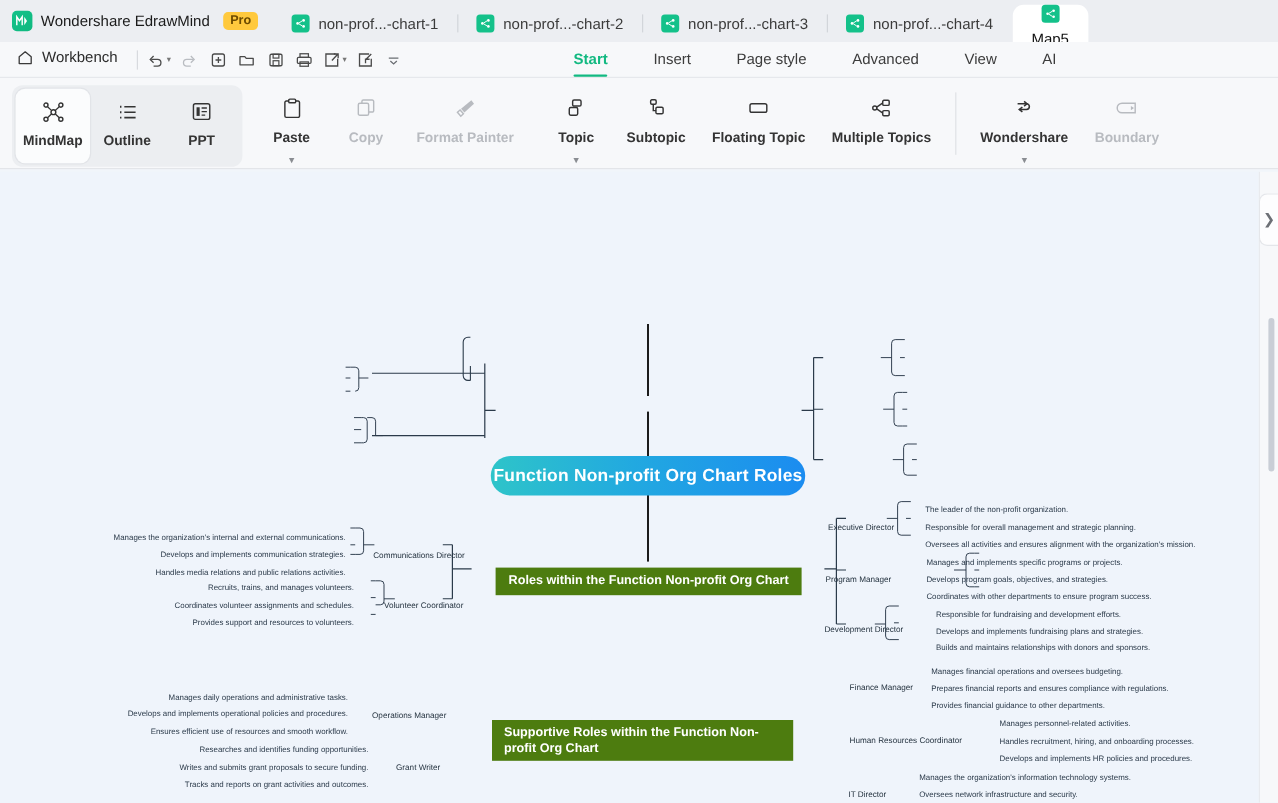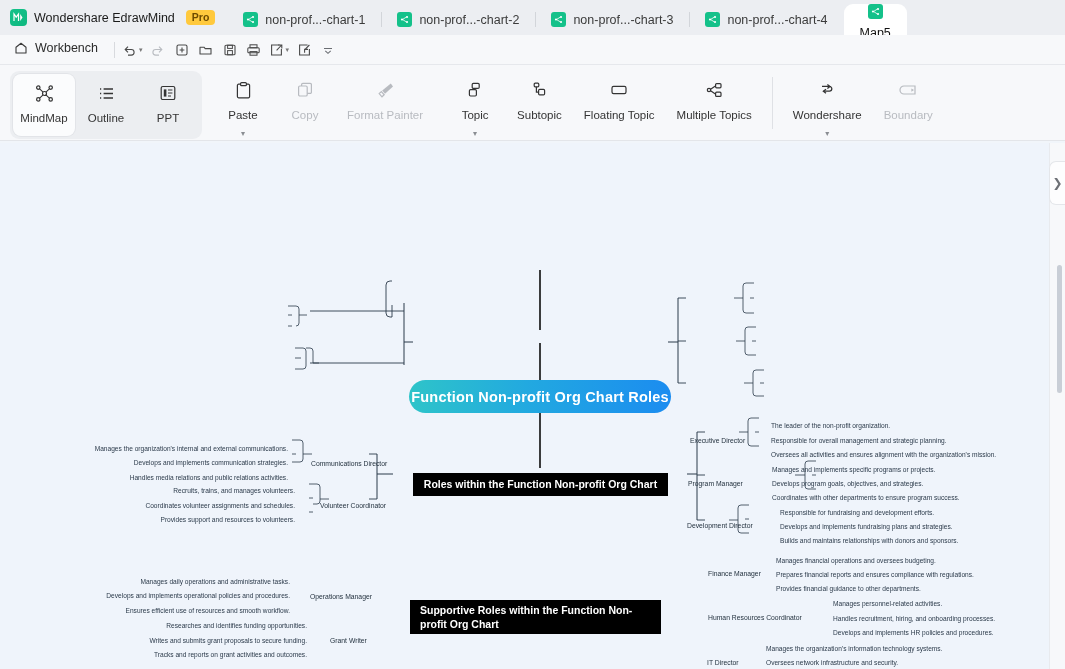--- a/index.html
+++ b/index.html
@@ -92,21 +92,21 @@
   .ribbon{
     height:76px;background:#f7f8fa;display:flex;align-items:flex-start;
     padding:6px 0 0 10px;border-bottom:1px solid #e3e5e9;position:relative;
   }
   .viewgroup{
     display:flex;background:#eceef1;border-radius:9px;padding:3px;gap:0;
   }
   .rbtn{
     width:62px;min-height:62px;display:flex;flex-direction:column;
     align-items:center;justify-content:flex-start;gap:9px;padding-top:9px;
-    font-size:11.5px;color:#343434;border-radius:8px;white-space:nowrap;
+    font-size:11.5px;color:#343434;border-radius:8px;white-space:nowrap;font-weight:bold;
   }
   .rbtn.sel{ background:#fbfcfd; box-shadow:0 0 0 1px #e2e4e8; }
   .rbtn.dis{color:#b8bbc0}
   .rbtn .ic{height:20px;display:flex;align-items:center;justify-content:center}
   .rwide{width:auto;padding-left:11px;padding-right:11px;}
   .rgrp{display:flex;align-items:flex-start;margin-left:10px;}
   .rsep{width:1px;height:52px;background:#dfe1e5;margin:6px 9px 0;}
   .sub-caret{font-size:8px;color:#8a8d92;line-height:6px;margin-top:1px;}
 
   
@@ -132,21 +132,21 @@
   
   .node{position:absolute;}
   .root{
     left:409px;top:237px;width:262px;height:33px;border-radius:17px;
     background:linear-gradient(90deg,#2ec4c9 0%,#22a9e0 45%,#1b8cf0 100%);
     color:#fff;font-size:14.5px;font-weight:bold;
     display:flex;align-items:center;justify-content:center;
     letter-spacing:.2px;
   }
   .main-topic{
-    background:#000000;color:#fff;font-size:10.5px;font-weight:bold;
+    background:#4d7c0f;color:#fff;font-size:10.5px;font-weight:bold;
     display:flex;align-items:center;padding:5px 10px;
     line-height:1.35;
   }
   .mt1{left:413px;top:330px;width:255px;height:23px;justify-content:center;}
   .mt2{left:410px;top:457px;width:251px;height:34px;}
 
   
   .wires{position:absolute;left:0;top:0;width:1065px;height:526px;}
 
   
@@ -296,20 +296,28 @@
         <path d="M10.6 2H2.6v10h9.8V6" stroke="#4a4a4a" stroke-width="1.1" fill="none"></path>
         <path d="M12.4 2L7.8 6.6M7.6 9.8V6.4h3.4" stroke="#4a4a4a" stroke-width="1.1" fill="none"></path>
       </svg>
   </div>
   <div class="qbtn">
     <svg width="14" height="14" viewBox="0 0 14 14">
         <path d="M3 5.4h8M4.3 7.8L7 10.3l2.7-2.5" stroke="#6a6d72" stroke-width="1.05" fill="none"></path>
       </svg>
   </div>
 
+  <div class="ribbon-tabs">
+    <div class="rtab active">Start</div>
+    <div class="rtab">Insert</div>
+    <div class="rtab">Page style</div>
+    <div class="rtab">Advanced</div>
+    <div class="rtab">View</div>
+    <div class="rtab">AI</div>
+  </div>
 </div>
 
 <div class="ribbon">
 
   <div class="viewgroup">
     <div class="rbtn sel">
       <span class="ic">
         <svg width="19" height="19" viewBox="0 0 19 19">
             <circle cx="9.5" cy="9.5" r="2" fill="none" stroke="#343434" stroke-width="1.2"></circle>
             <circle cx="3.3" cy="3.6" r="1.7" fill="none" stroke="#343434" stroke-width="1.2"></circle>

